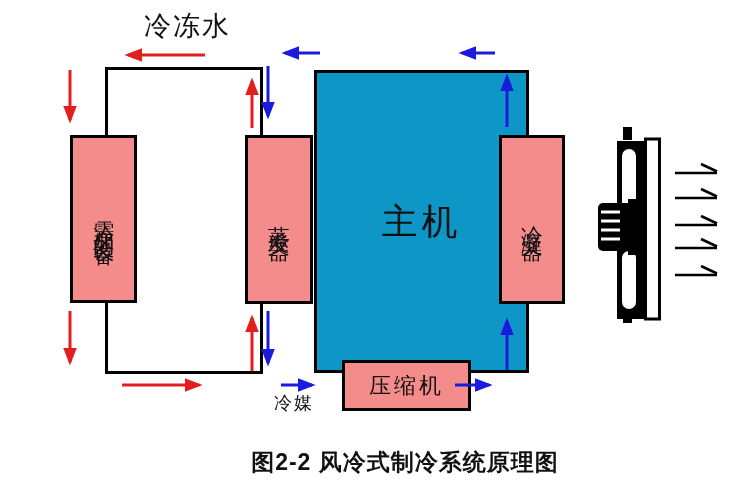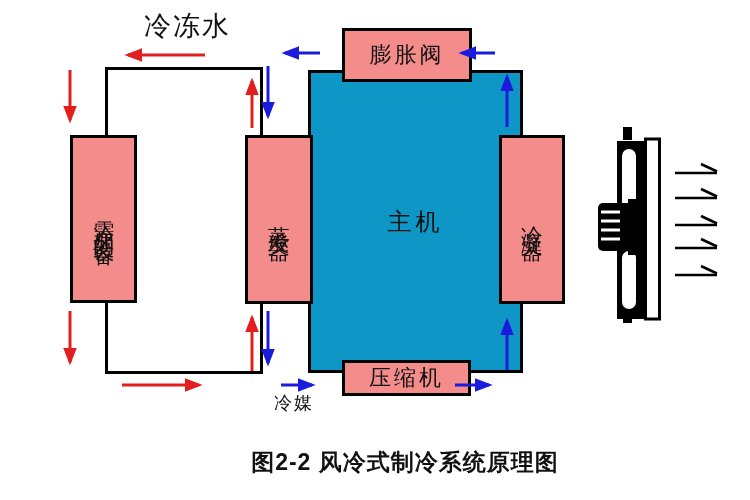--- a/index.html
+++ b/index.html
@@ -22,23 +22,23 @@
   .pink{background:var(--box-pink,#F58C8C);}
   .teal{background:var(--main-teal,#0E97C6);}
   .vtext{
     writing-mode:vertical-rl;text-orientation:upright;
     letter-spacing:5px;font-size:21px;
   }
   .box-equipment{left:50px;top:135px;width:67px;height:168px;}
   .box-evaporator{left:225px;top:135px;width:68px;height:169px;}
   .box-evaporator .vtext,.box-condenser .vtext{font-size:22px;letter-spacing:8px;}
   .box-condenser{left:479px;top:135px;width:66px;height:169px;}
-  .box-main{left:288px;top:70px;width:215px;height:303px;font-size:24px;letter-spacing:4px;}
+  .box-main{left:294px;top:70px;width:215px;height:303px;font-size:36px;letter-spacing:4px;}
   .box-valve{left:322px;top:28px;width:130px;height:54px;font-size:22px;letter-spacing:3px;}
-  .box-compressor{left:322px;top:360px;width:129px;height:36px;font-size:22px;letter-spacing:3px;}
+  .box-compressor{left:322px;top:360px;width:129px;height:51px;font-size:22px;letter-spacing:3px;}
   
   .flowlbl{font-size:27px;letter-spacing:2px;white-space:nowrap;}
   .lbl-water{left:124px;top:8px;}
   .lbl-refrigerant{left:254px;top:391px;font-size:18px;}
   .caption{
     left:10px;top:447px;width:750px;text-align:center;
     font-size:23px;font-weight:bold;letter-spacing:1px;
   }
   svg{position:absolute;left:0;top:0;pointer-events:none;}
   .arrow-red{stroke:var(--water-red,#E31E1E);stroke-width:3;fill:none;}
@@ -57,23 +57,20 @@
   </div>
 
   <div class="abs box pink box-equipment">
     <span class="vtext">需冷却的设备</span>
   </div>
   <div class="abs box pink box-evaporator">
     <span class="vtext">蒸发器</span>
   </div>
   <div class="abs box pink box-condenser">
     <span class="vtext">冷凝器</span>
-  </div>
-  <div class="abs box pink box-valve">
-    <span>膨胀阀</span>
   </div>
   <div class="abs box pink box-compressor">
     <span>压缩机</span>
   </div>
 
   <div class="abs flowlbl lbl-water">冷冻水</div>
   <div class="abs flowlbl lbl-refrigerant">冷媒</div>
 
   <svg width="750" height="500" viewBox="0 0 750 500">
     <defs>

